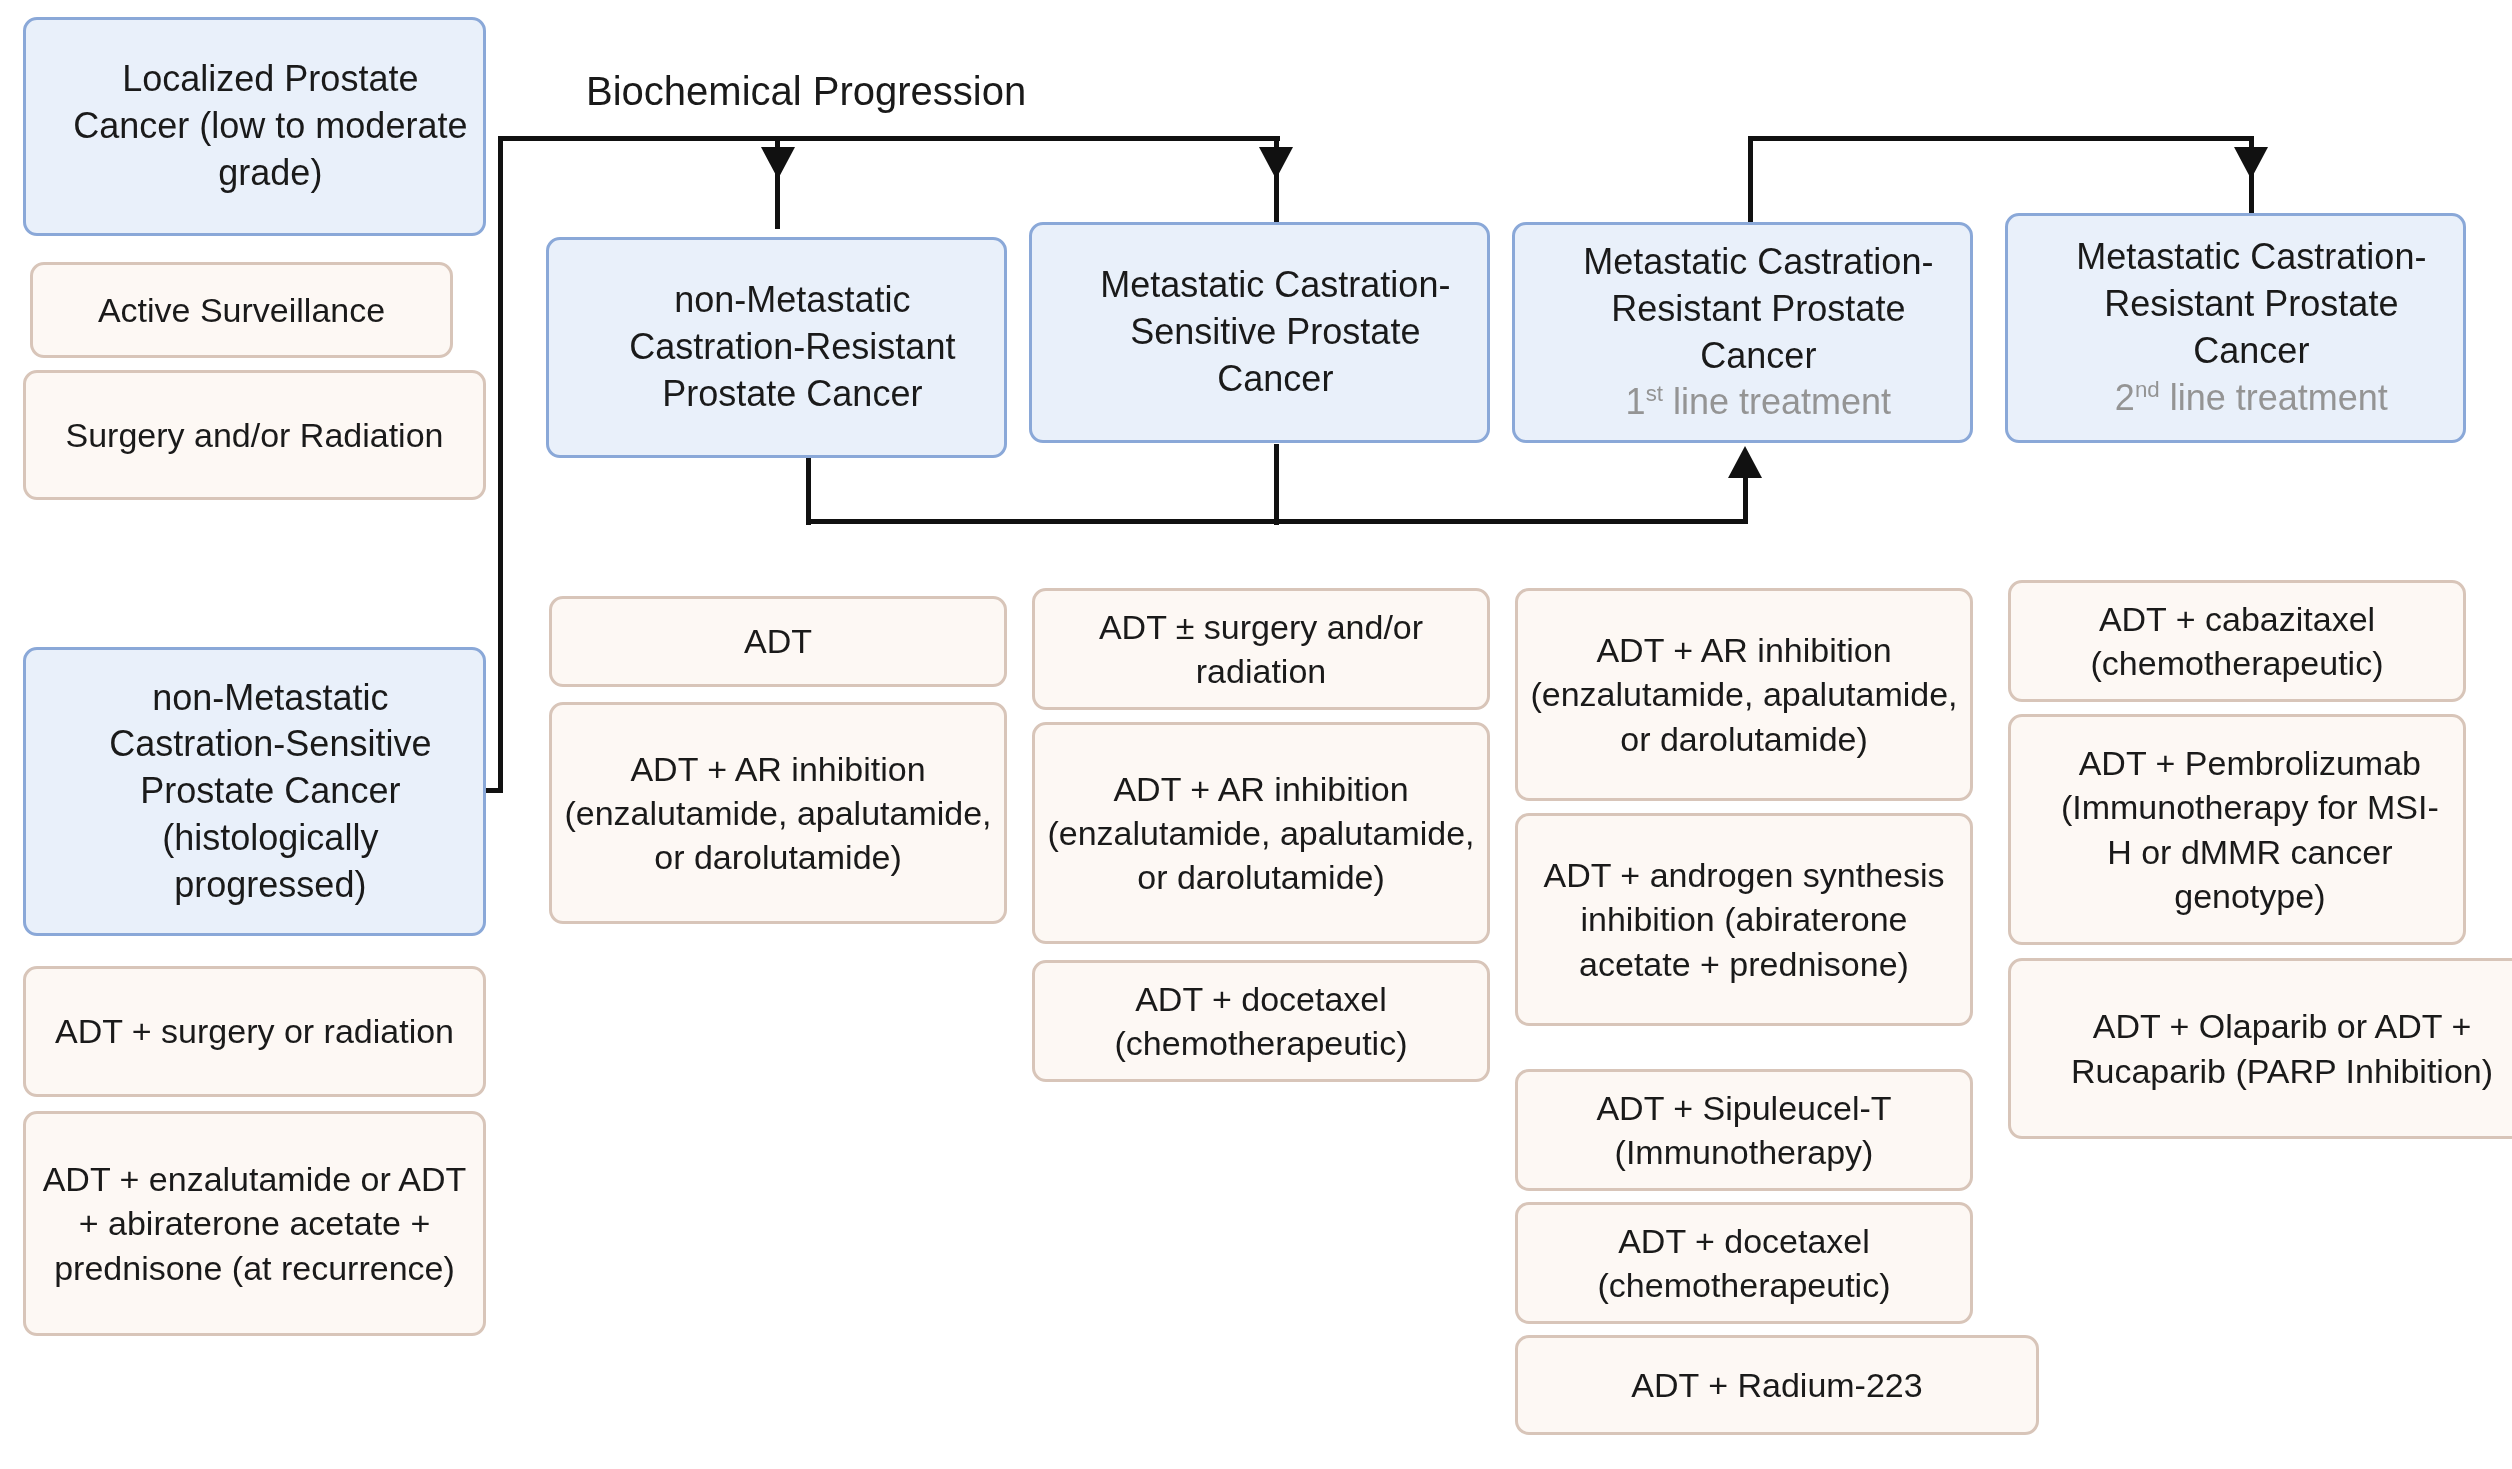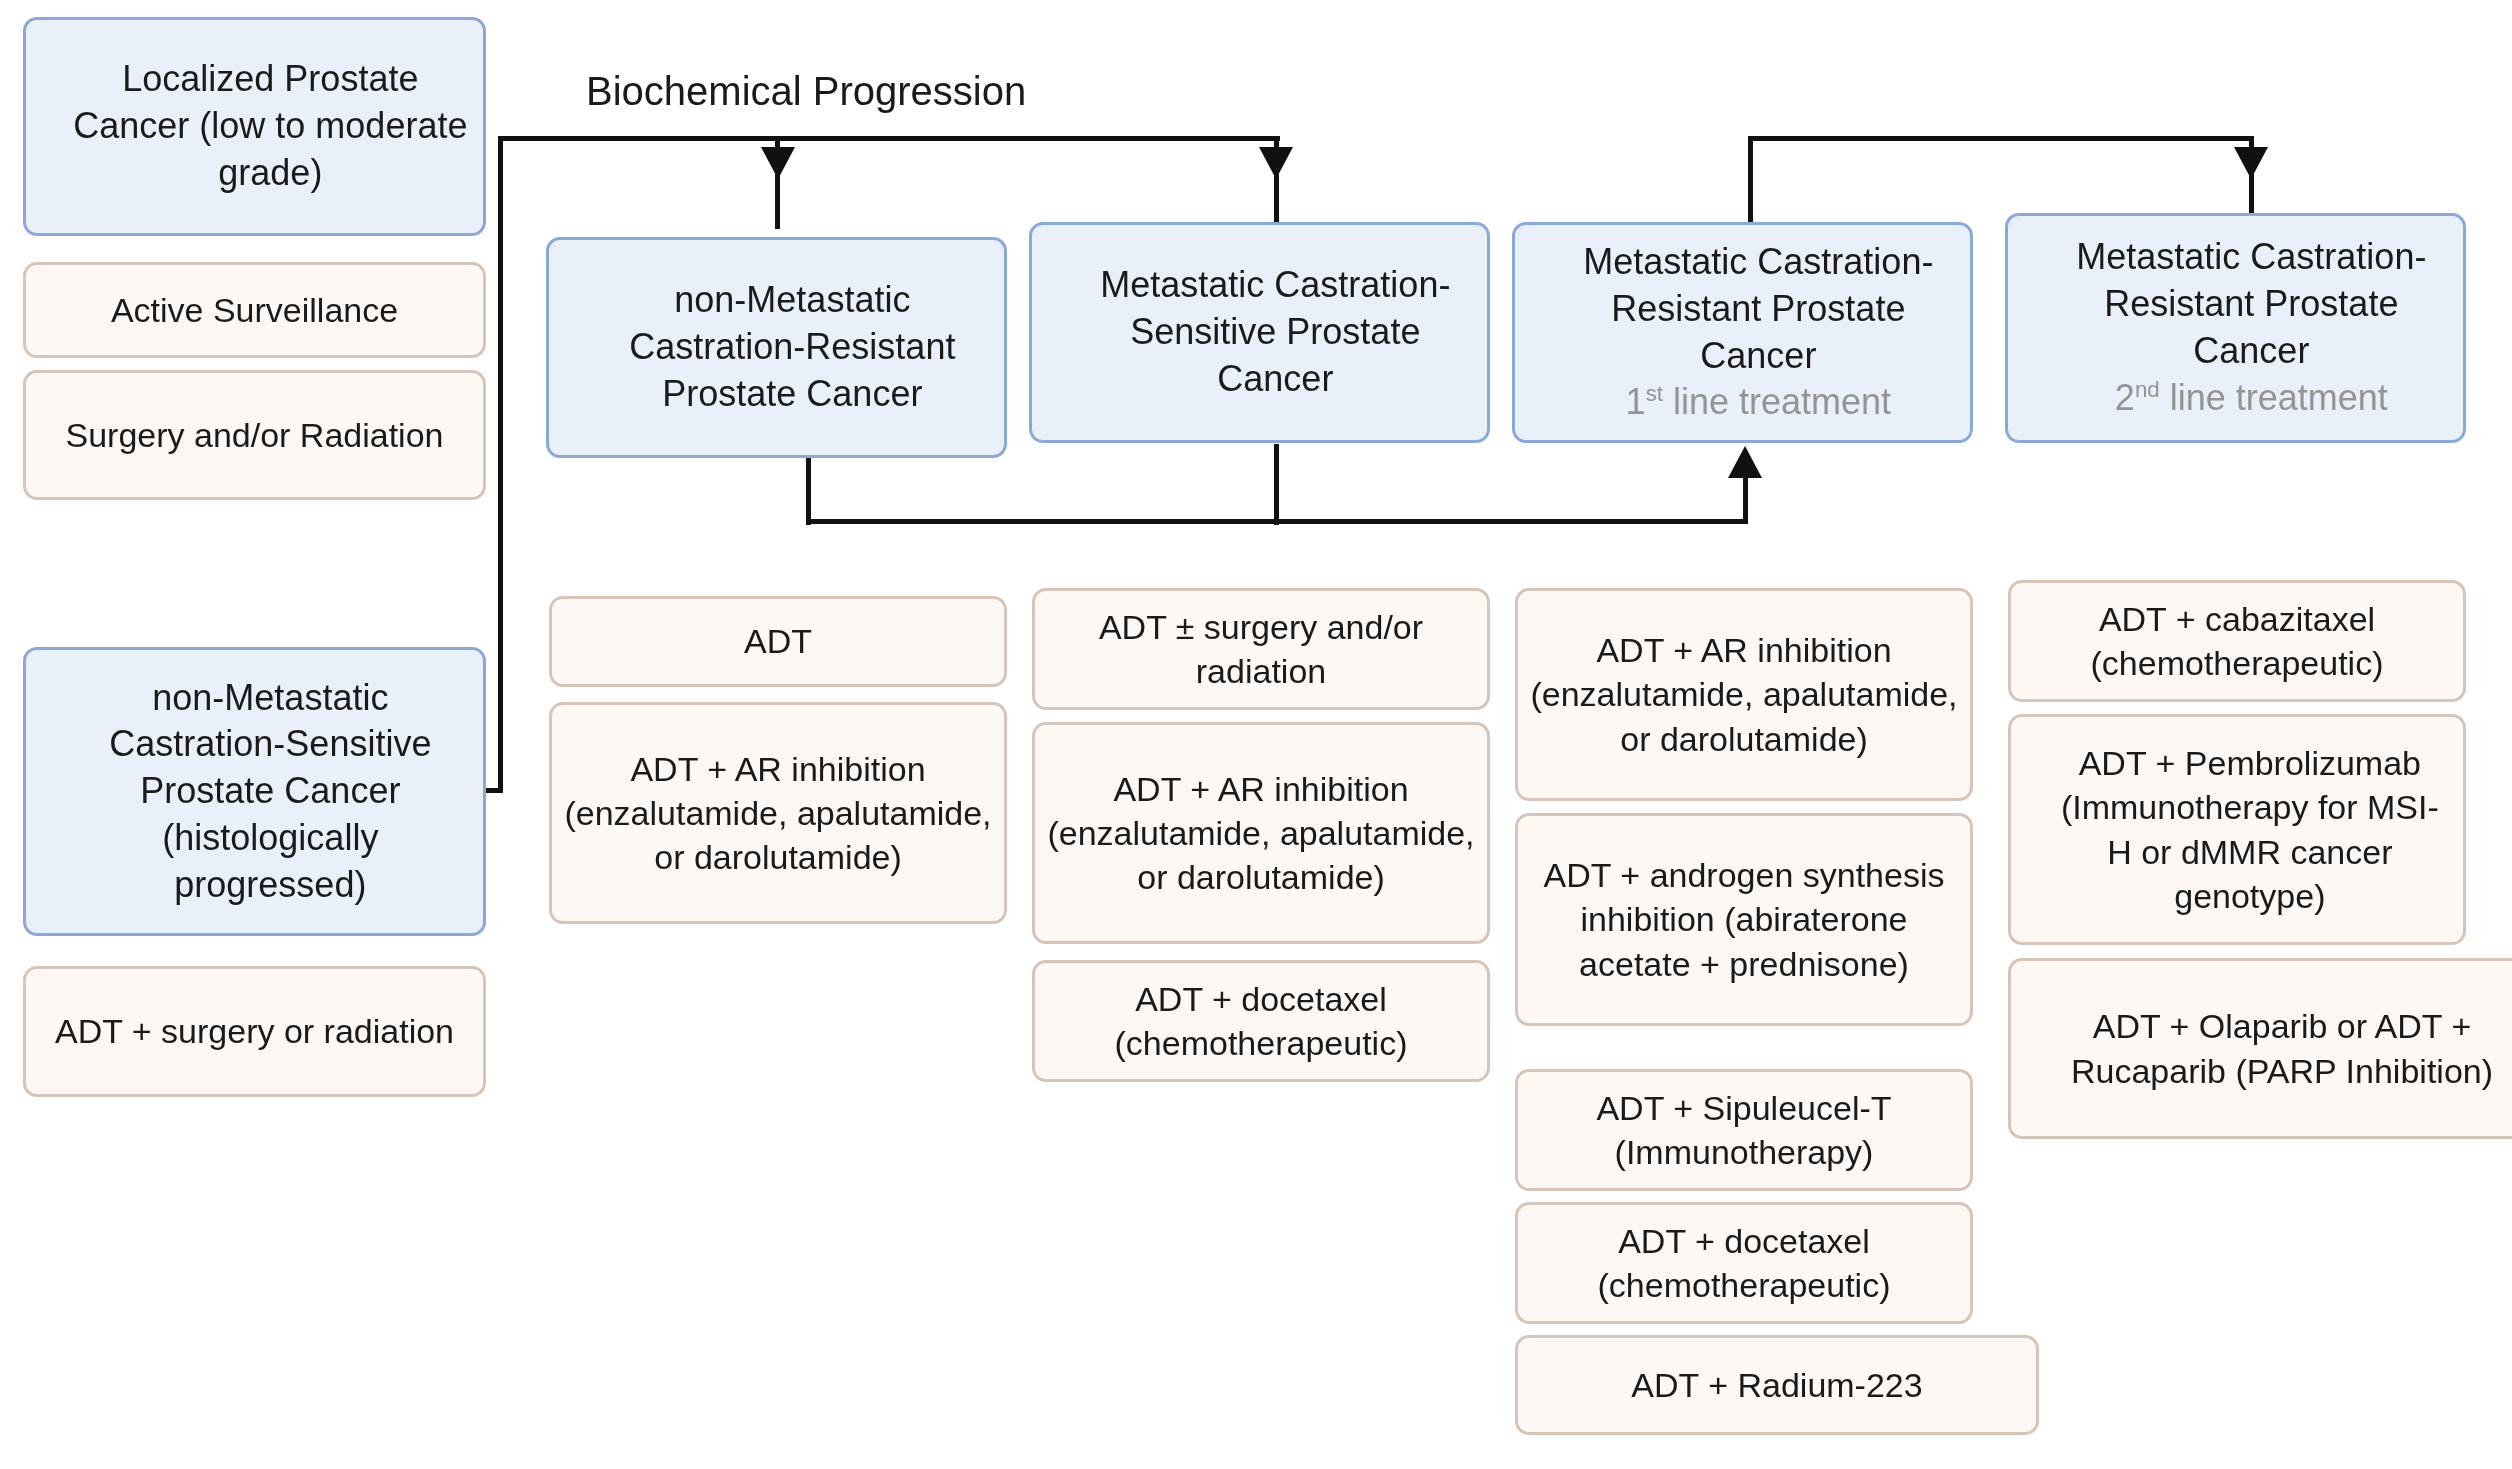--- a/index.html
+++ b/index.html
@@ -115,36 +115,39 @@
   <div class="hline" style="left:806px; top:519px; width:942px;"></div>
   <div class="vline" style="left:1743px; top:455px; height:69px;"></div>
   <div class="arrow-up" style="left:1728px; top:446px;"></div>
 
   <div class="flow-label" style="left:586px; top:69px;">Biochemical Progression</div>
 
   <div class="box box-blue" style="left:23px; top:17px; width:463px; height:219px;">
     <span class="box-inner">Localized Prostate Cancer (low to moderate grade)</span>
   </div>
 
-  <div class="box box-beige" style="left:23px; top:262px; width:463px; height:96px;">
+  <div class="box box-beige" style="left:30px; top:262px; width:423px; height:96px;">
     <span class="box-inner">Active Surveillance</span>
   </div>
 
   <div class="box box-beige" style="left:23px; top:370px; width:463px; height:130px;">
     <span class="box-inner">Surgery and/or Radiation</span>
   </div>
 
   <div class="box box-blue" style="left:23px; top:647px; width:463px; height:289px;">
     <span class="box-inner">non-Metastatic Castration-Sensitive Prostate Cancer (histologically progressed)</span>
   </div>
 
   <div class="box box-beige" style="left:23px; top:966px; width:463px; height:131px;">
     <span class="box-inner">ADT + surgery or radiation</span>
   </div>
 
+  <div class="box box-beige" style="left:23px; top:1111px; width:463px; height:225px;">
+    <span class="box-inner">ADT + enzalutamide or ADT + abiraterone acetate + prednisone (at recurrence)</span>
+  </div>
 
   <div class="box box-blue" style="left:546px; top:237px; width:461px; height:221px;">
     <span class="box-inner">non-Metastatic Castration-Resistant Prostate Cancer</span>
   </div>
 
   <div class="box box-beige" style="left:549px; top:596px; width:458px; height:91px;">
     <span class="box-inner">ADT</span>
   </div>
 
   <div class="box box-beige" style="left:549px; top:702px; width:458px; height:222px;">

